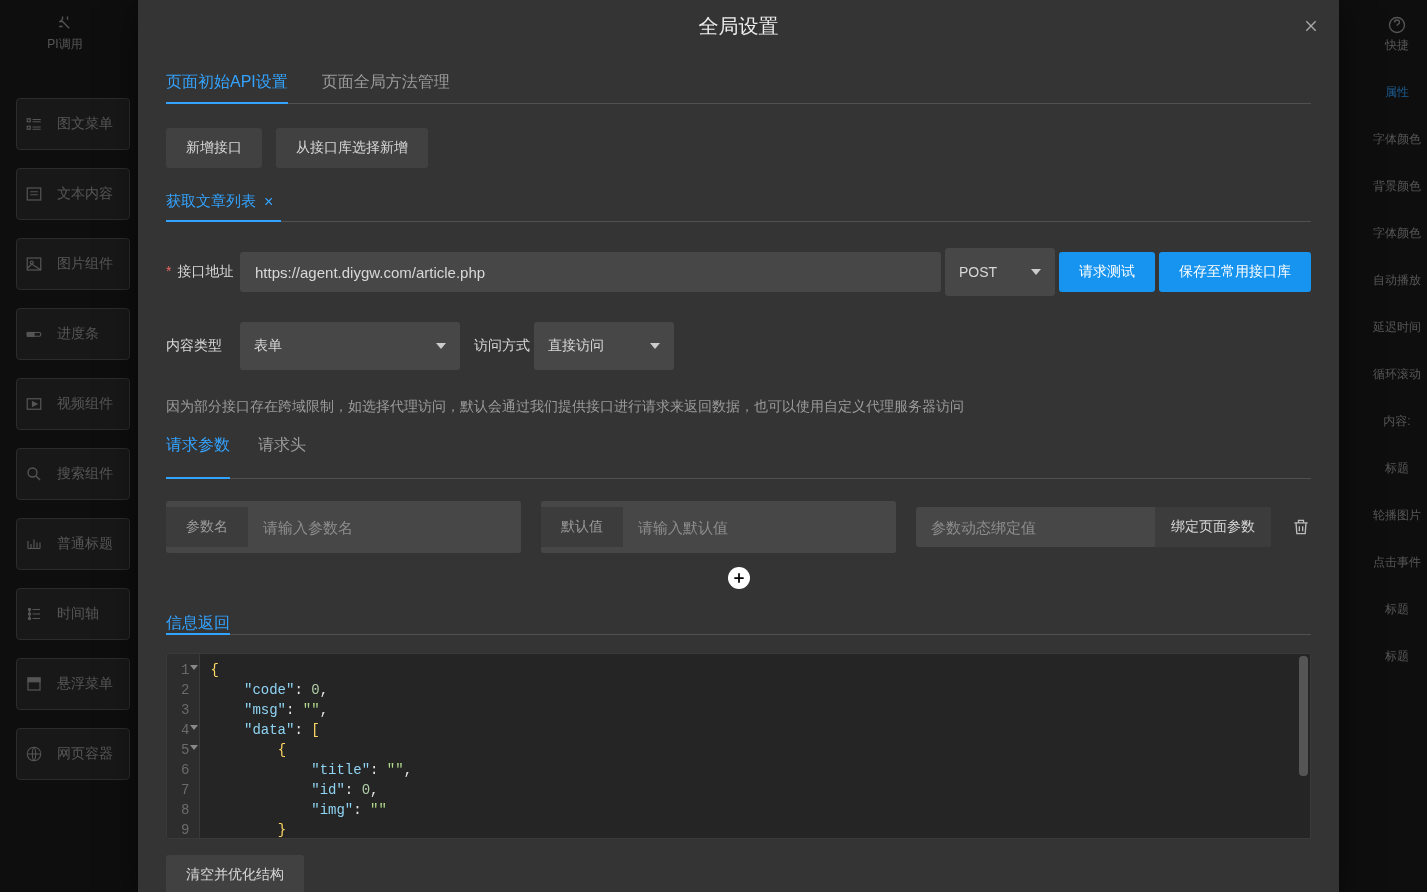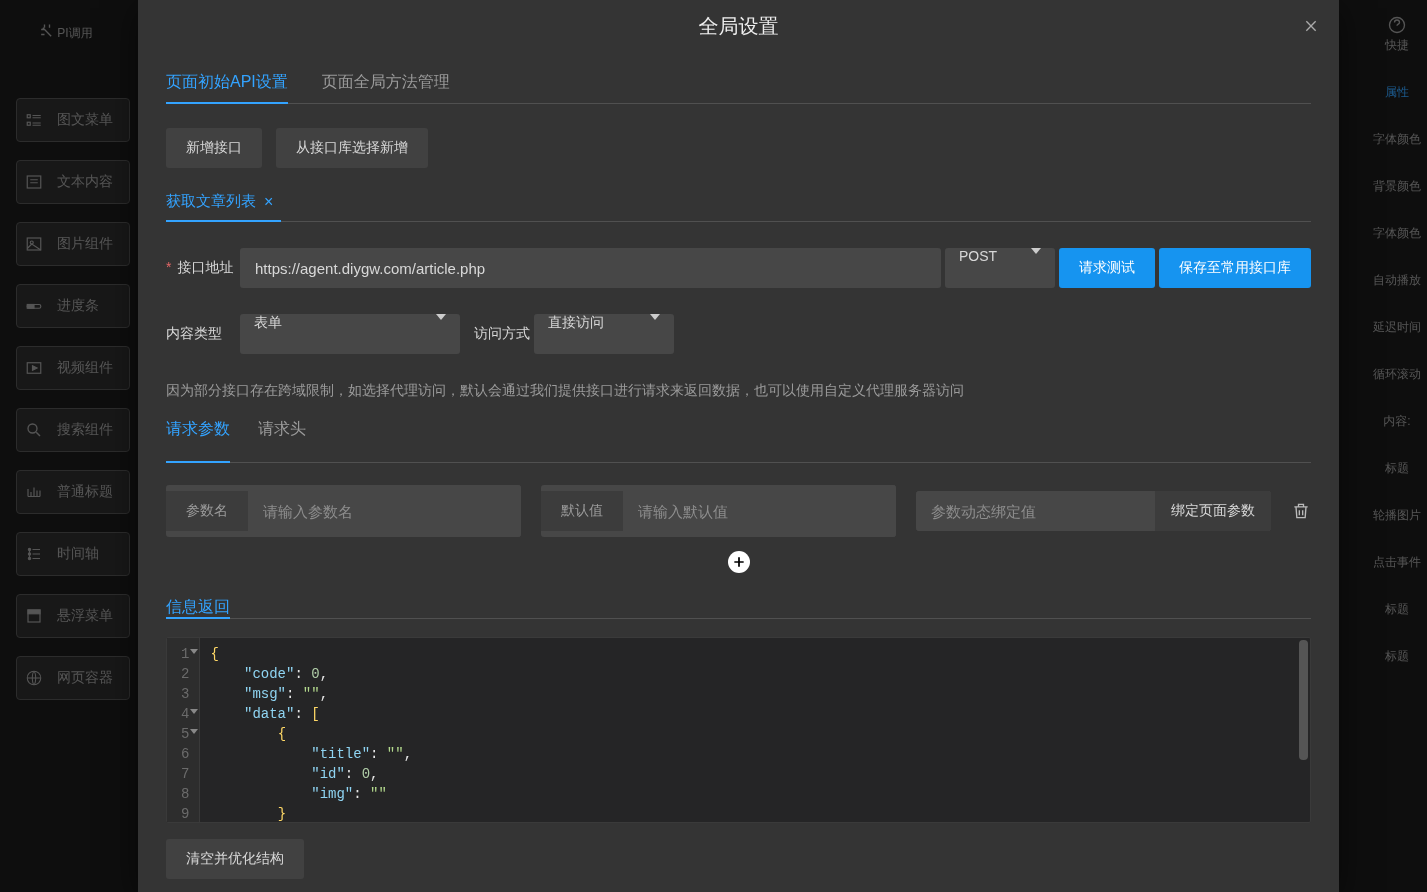--- a/index.html
+++ b/index.html
@@ -33,41 +33,41 @@
     position: absolute;
     left: 0; top: 0;
     width: 130px;
     height: 100%;
     background: var(--bg-0);
     padding-top: 8px;
   }
   .bg-left-top {
     height: 50px;
     display: flex;
-    flex-direction: row;
+    flex-direction: column;
     align-items: center;
     justify-content: center;
     font-size: 12px;
     color: var(--text-dim);
   }
   .bg-left-top svg { margin-bottom: 2px; }
   .widget-list {
     margin-top: 40px;
     display: flex;
     flex-direction: column;
     gap: 18px;
     padding-left: 16px;
   }
   .widget-item {
     display: flex;
     align-items: center;
     gap: 14px;
     color: var(--text-dim);
     font-size: 14px;
-    height: 44px;
+    height: 52px;
     border: 1px solid var(--border);
     border-radius: 4px;
     padding: 0 8px;
     background: var(--bg-1);
     white-space: nowrap;
     overflow: hidden;
   }
   .widget-icon {
     width: 18px; height: 18px; flex-shrink: 0;
     display: flex; align-items: center; justify-content: center;
@@ -234,26 +234,26 @@
     height: 40px;
     background: var(--bg-input);
     border: 1px solid transparent;
     border-radius: 3px;
     padding: 0 14px;
     color: var(--text);
     font-size: 15px;
   }
   .input::placeholder { color: #8d8d8d; }
   .select {
-    height: 40px;
+    height: 48px;
     min-width: 120px;
     background: var(--bg-input);
     border-radius: 3px;
     display: flex;
-    align-items: flex-start;
+    align-items: center;
     justify-content: space-between;
     padding: 0 14px;
     cursor: pointer;
     color: var(--text);
   }
   .chev-down {
     width: 0; height: 0;
     border-left: 5px solid transparent;
     border-right: 5px solid transparent;
     border-top: 6px solid #ccc;

